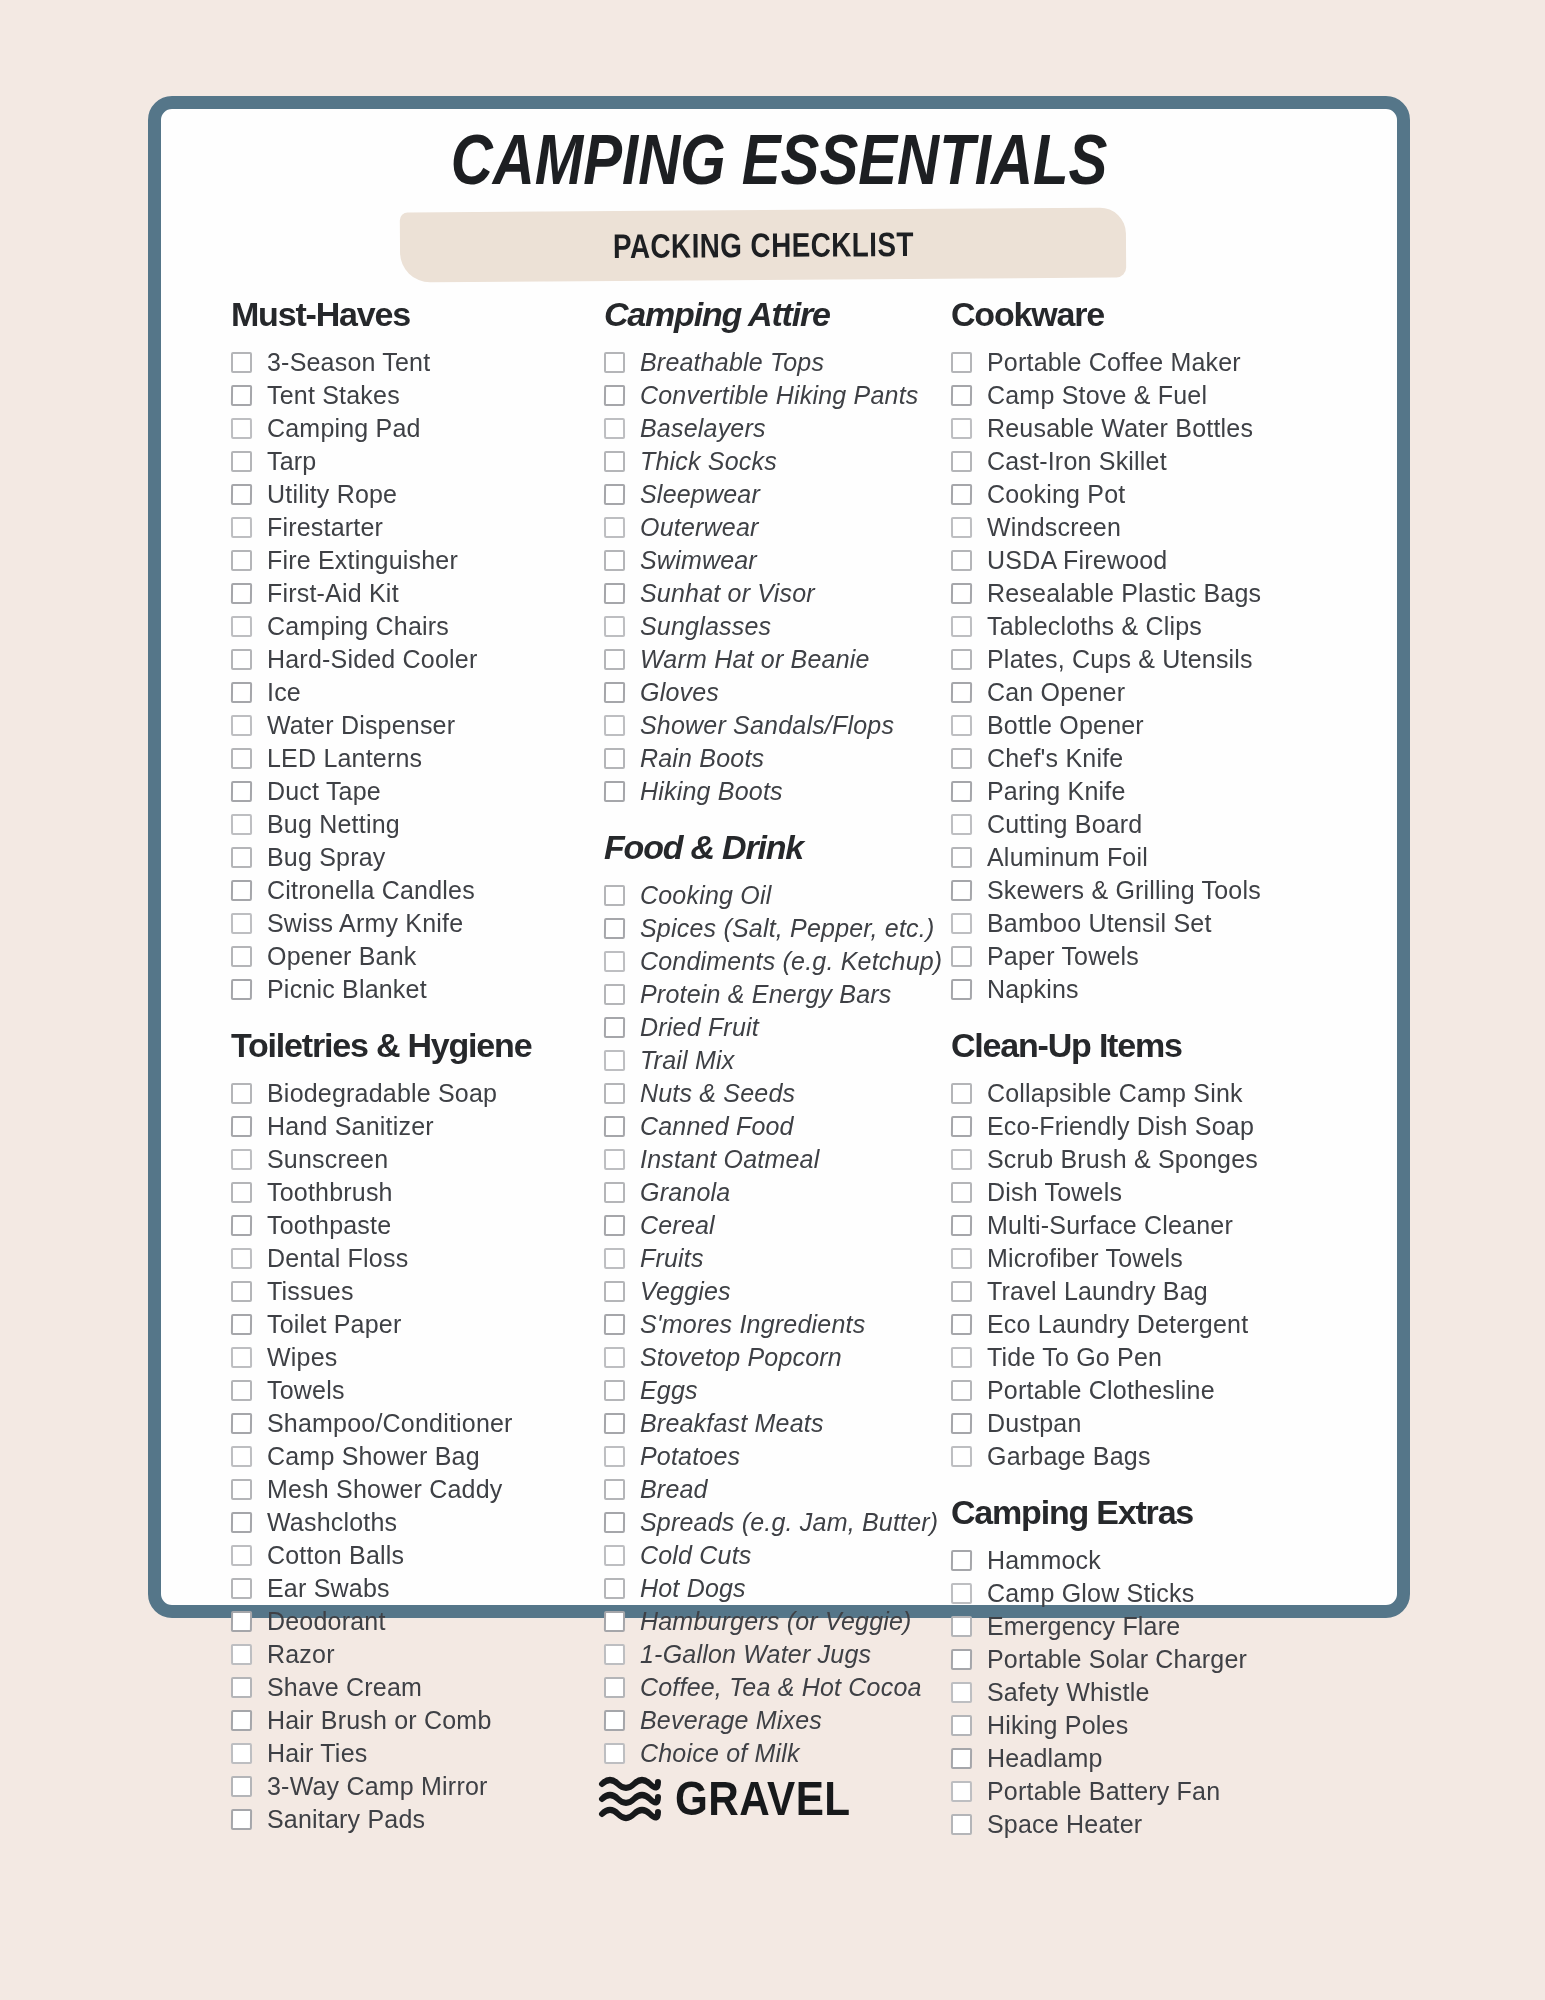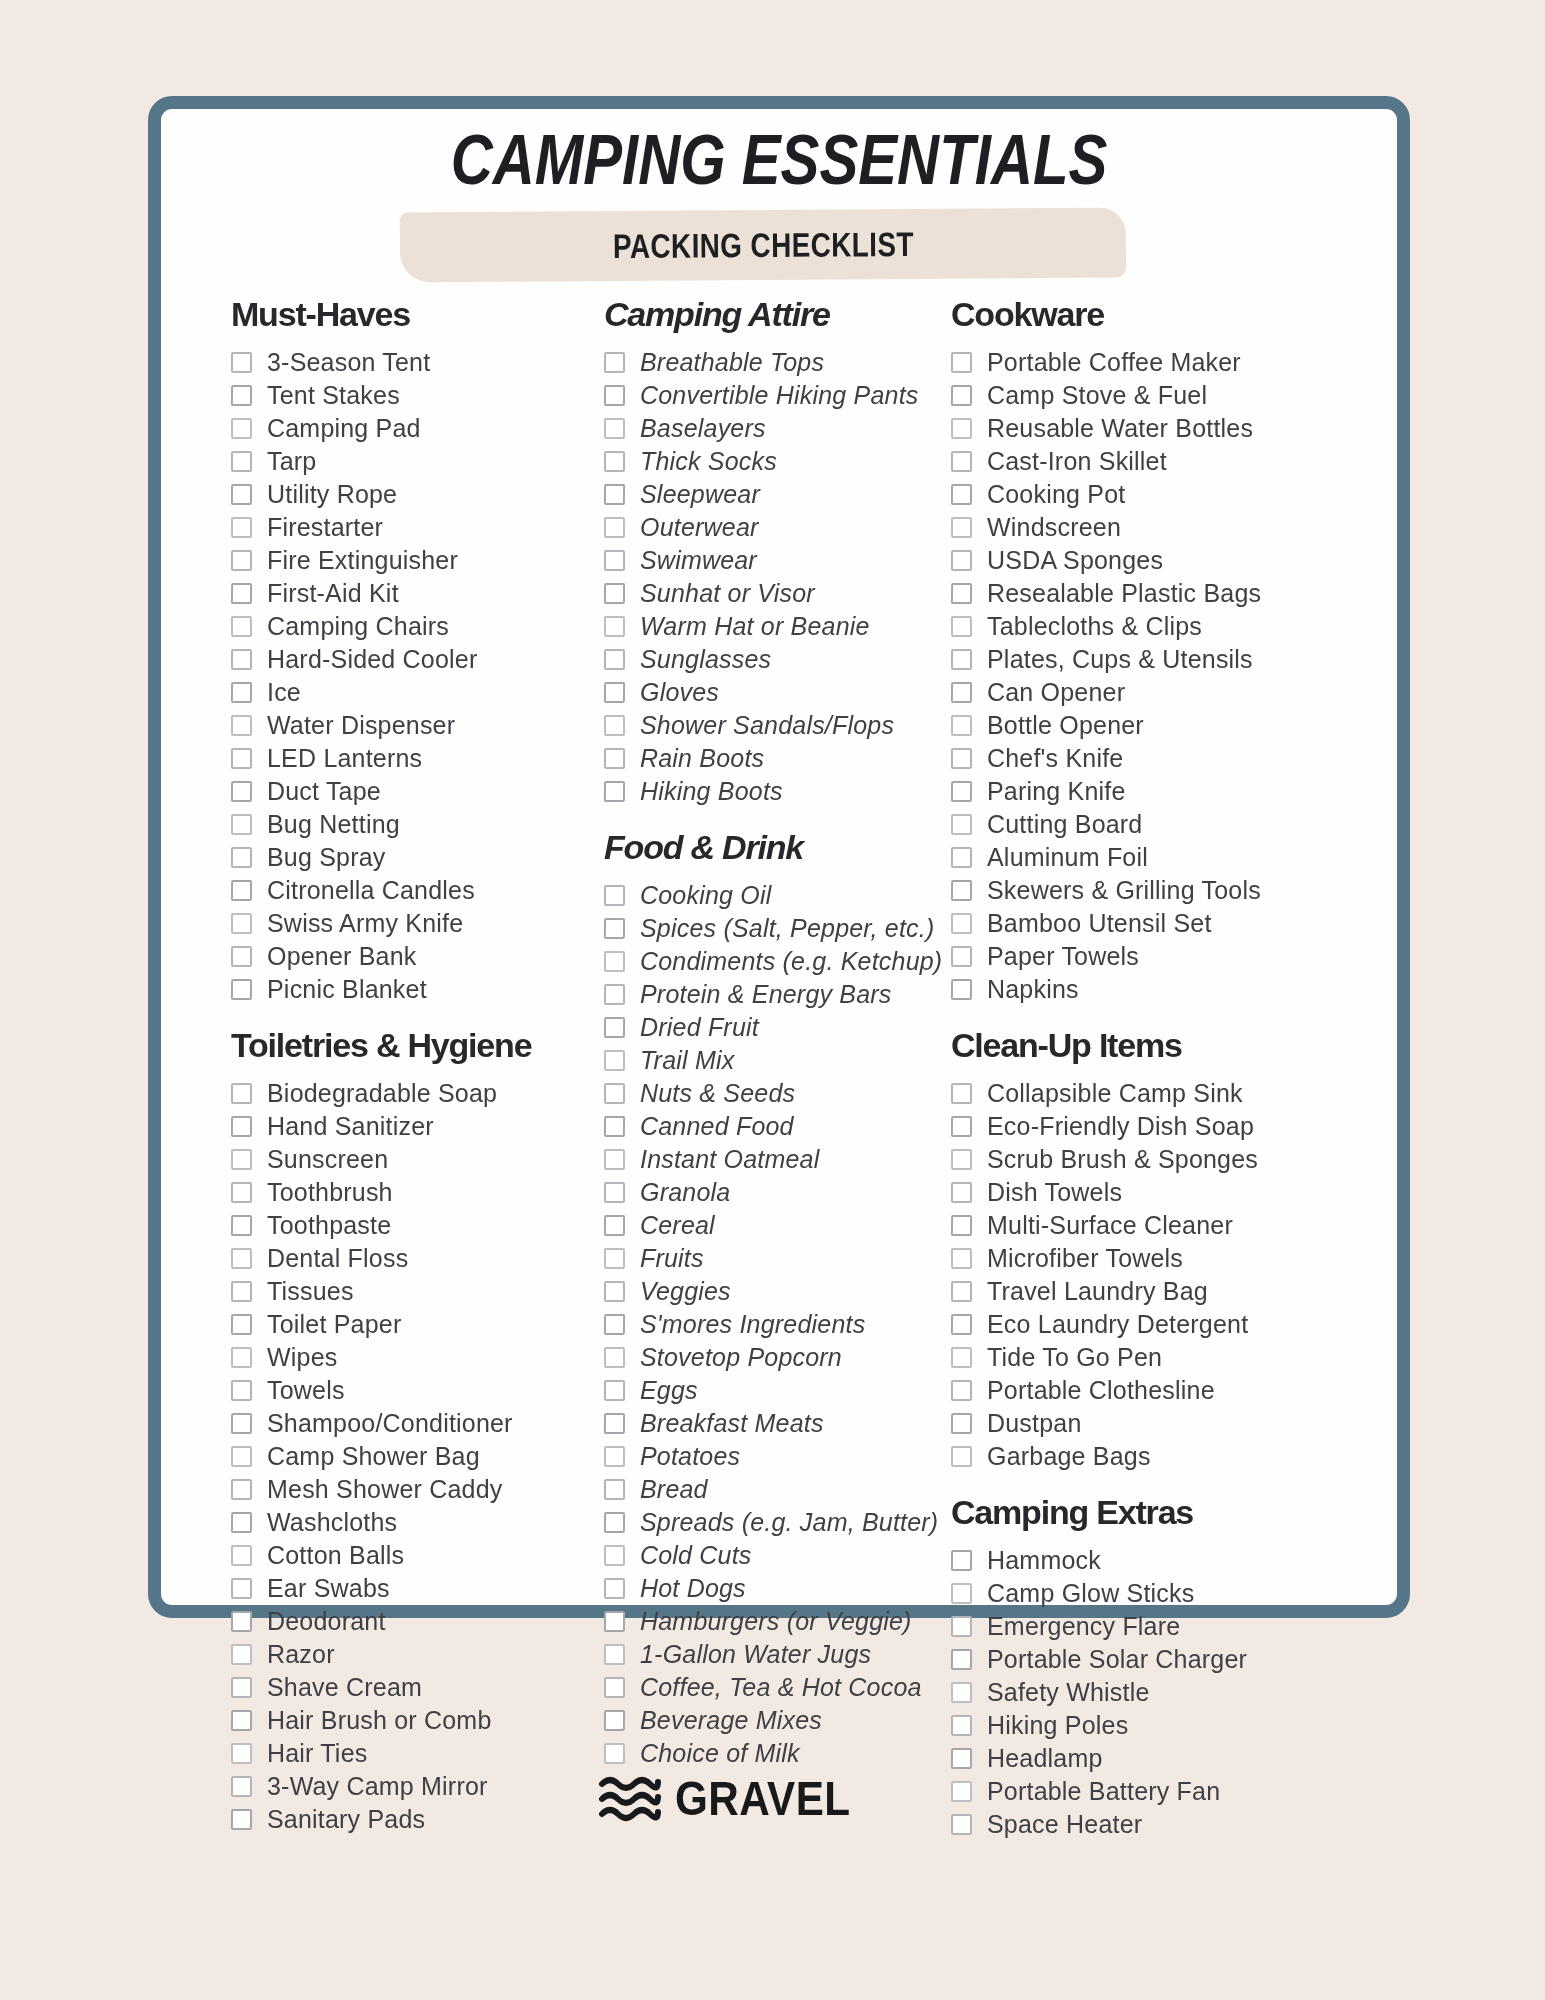--- a/index.html
+++ b/index.html
@@ -328,25 +328,25 @@
         <div class="item">
           <span class="checkbox"></span>
           <span class="label">Swimwear</span>
         </div>
         <div class="item">
           <span class="checkbox"></span>
           <span class="label">Sunhat or Visor</span>
         </div>
         <div class="item">
           <span class="checkbox"></span>
+          <span class="label">Sunglasses</span>
+        </div>
+        <div class="item">
+          <span class="checkbox"></span>
           <span class="label">Warm Hat or Beanie</span>
-        </div>
-        <div class="item">
-          <span class="checkbox"></span>
-          <span class="label">Sunglasses</span>
         </div>
         <div class="item">
           <span class="checkbox"></span>
           <span class="label">Gloves</span>
         </div>
         <div class="item">
           <span class="checkbox"></span>
           <span class="label">Shower Sandals/Flops</span>
         </div>
         <div class="item">
@@ -488,21 +488,21 @@
         <div class="item">
           <span class="checkbox"></span>
           <span class="label">Cooking Pot</span>
         </div>
         <div class="item">
           <span class="checkbox"></span>
           <span class="label">Windscreen</span>
         </div>
         <div class="item">
           <span class="checkbox"></span>
-          <span class="label">USDA Sponges</span>
+          <span class="label">USDA Firewood</span>
         </div>
         <div class="item">
           <span class="checkbox"></span>
           <span class="label">Resealable Plastic Bags</span>
         </div>
         <div class="item">
           <span class="checkbox"></span>
           <span class="label">Tablecloths &amp; Clips</span>
         </div>
         <div class="item">

